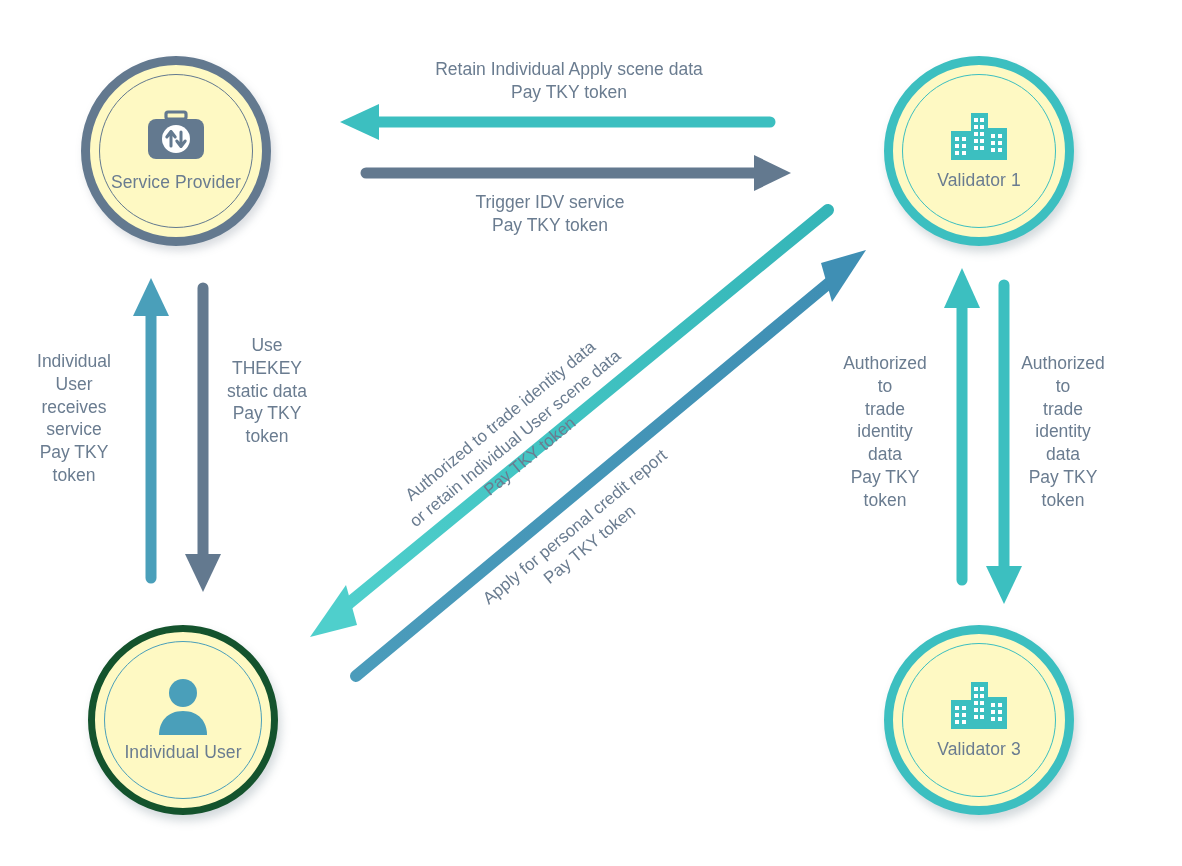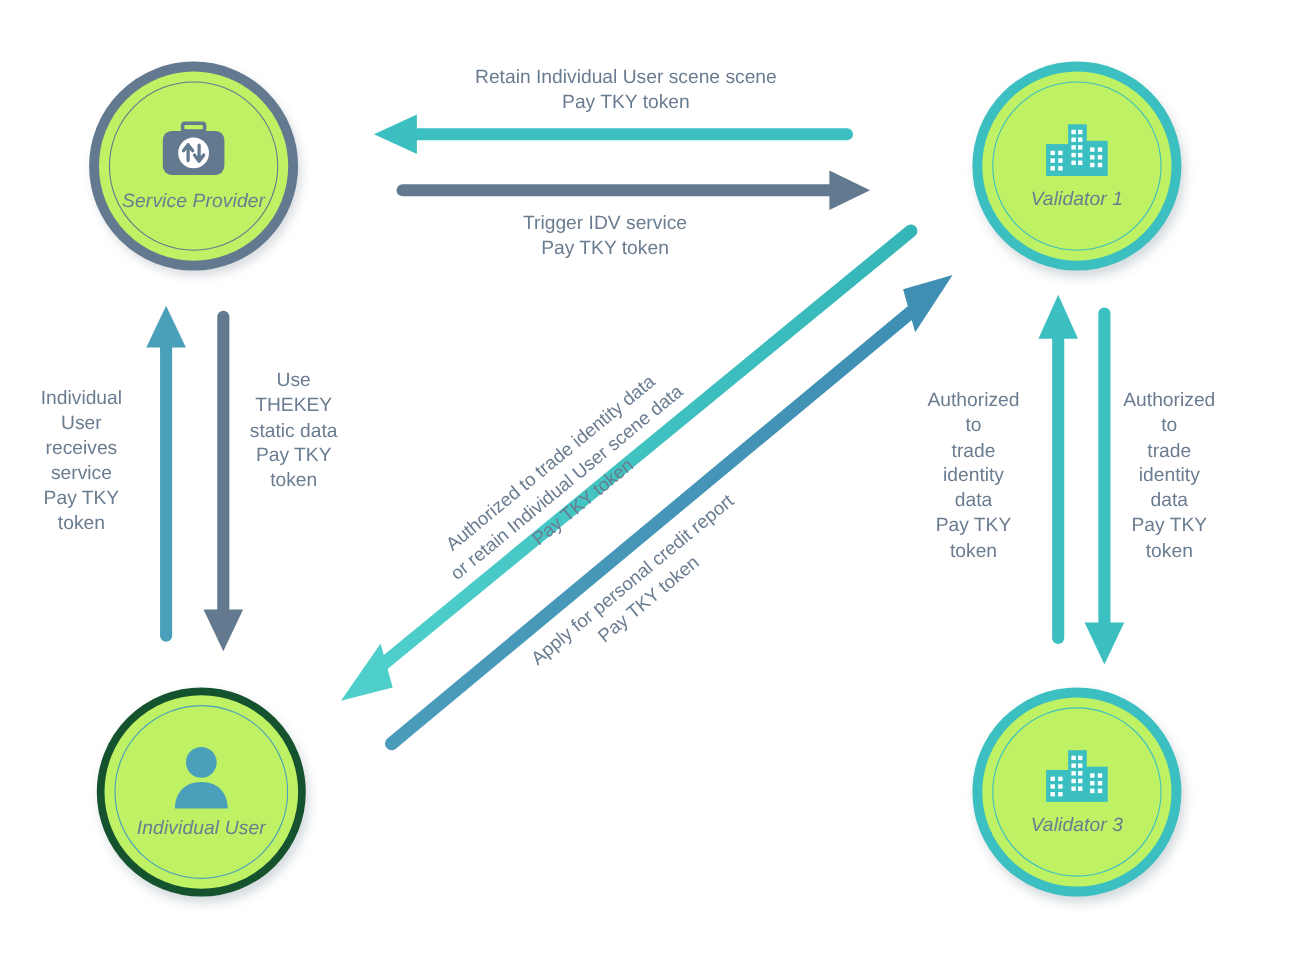--- a/index.html
+++ b/index.html
@@ -24,27 +24,26 @@
     top: 0;
     width: 1182px;
     height: 866px;
   }
   
   .node {
     position: absolute;
     width: 190px;
     height: 190px;
     border-radius: 50%;
-    background: #bef264;
+    background: #fef9c3;
     box-sizing: border-box;
     display: flex;
     flex-direction: column;
     align-items: center;
     justify-content: center;
-    font-style: italic;
   }
   .node .inner-ring {
     position: absolute;
     left: 9px;
     top: 9px;
     right: 9px;
     bottom: 9px;
     border-radius: 50%;
     box-sizing: border-box;
     pointer-events: none;
@@ -273,21 +272,21 @@
           <rect x="43" y="29" width="4" height="4"></rect>
             <rect x="50" y="29" width="4" height="4"></rect>
           <rect x="43" y="36" width="4" height="4"></rect>
             <rect x="50" y="36" width="4" height="4"></rect>
         </g>
       </svg>
     </span>
     <span class="node-label">Validator 3</span>
   </div>
 
-  <div class="edge-label" id="label-retain">Retain Individual User scene scene
+  <div class="edge-label" id="label-retain">Retain Individual Apply scene data
 Pay TKY token</div>
 
   <div class="edge-label" id="label-trigger">Trigger IDV service
 Pay TKY token</div>
 
   <div class="edge-label narrow" id="label-receives">Individual
 User
 receives
 service
 Pay TKY

